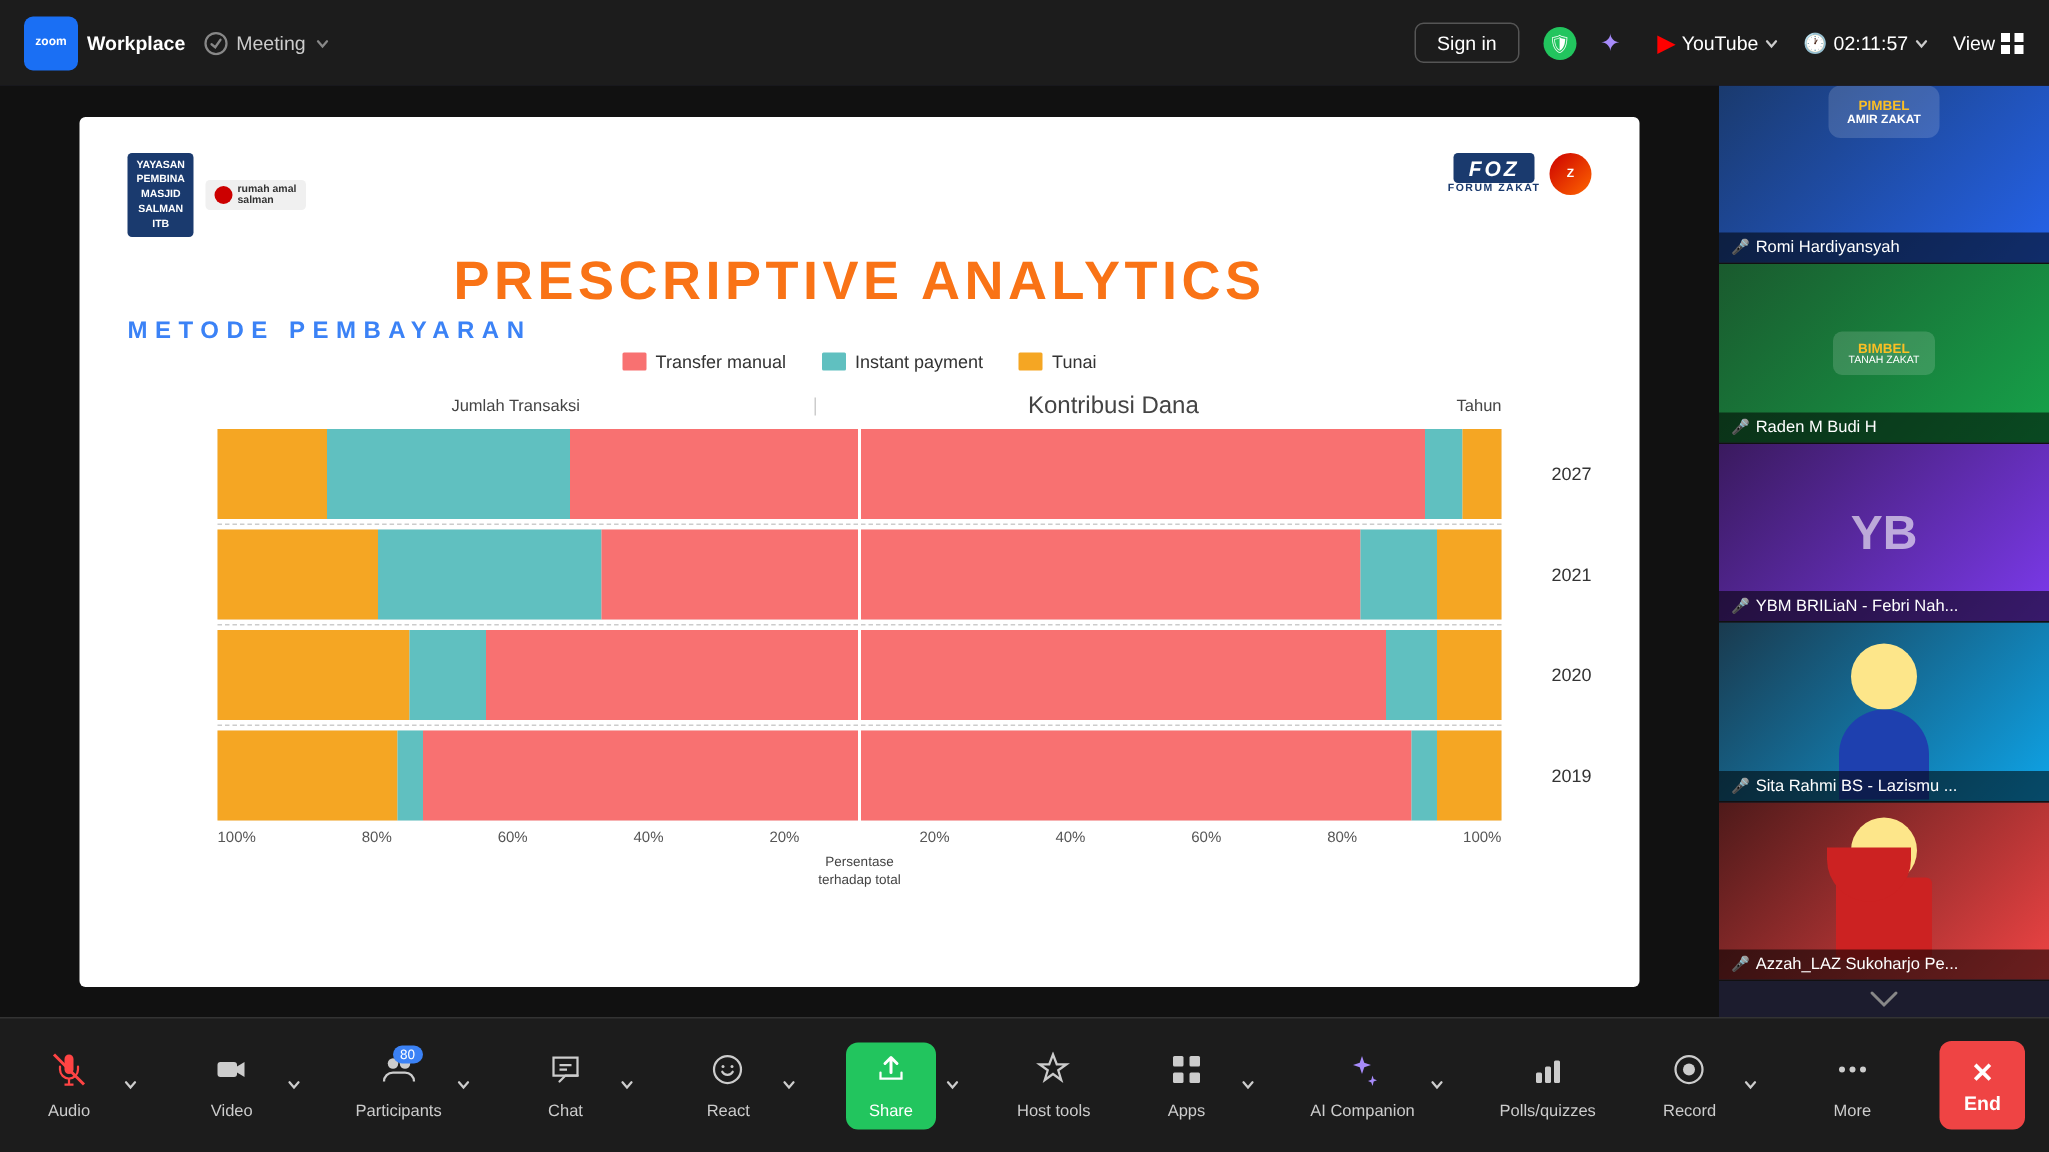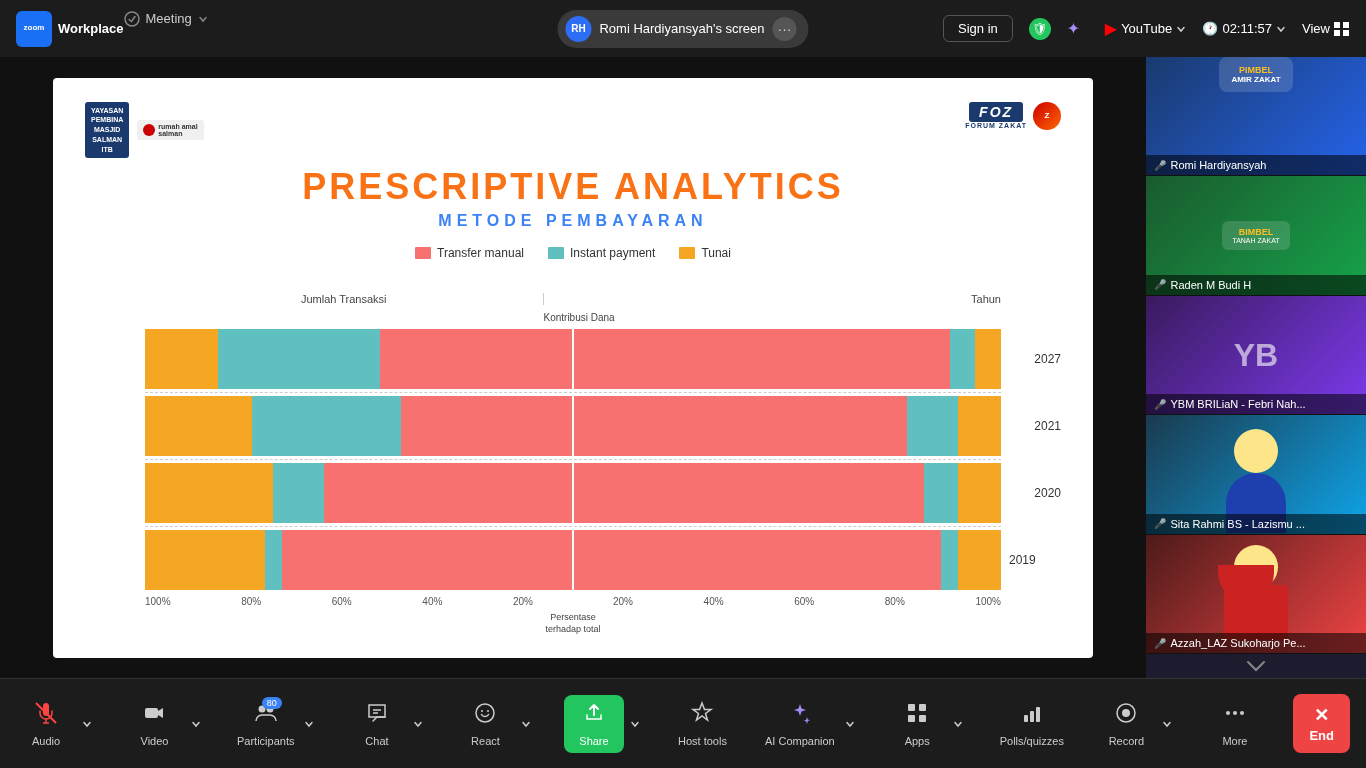--- a/index.html
+++ b/index.html
@@ -19,21 +19,22 @@
       background: #1c1c1c;
       display: flex;
       align-items: center;
       justify-content: space-between;
       padding: 0 16px;
       position: relative;
       z-index: 10;
     }
     .top-bar-left {
       display: flex;
-      align-items: flex-start;
+      align-items: center;
+      gap: 12px;
     }
     .zoom-logo {
       display: flex;
       align-items: center;
       gap: 6px;
     }
     .zoom-logo-box {
       background: #1a6ff4;
       border-radius: 6px;
       width: 36px;
@@ -236,27 +237,27 @@
     .slide-title {
       text-align: center;
       font-size: 36px;
       font-weight: 900;
       color: #f97316;
       letter-spacing: 3px;
       text-transform: uppercase;
       margin-bottom: 4px;
     }
     .slide-subtitle {
-      text-align: center;
+      text-align: left;
       font-size: 16px;
       font-weight: 700;
       color: #3b82f6;
       letter-spacing: 5px;
       text-transform: uppercase;
-      margin-bottom: 16px;
+      margin-bottom: 4px;
     }
     .legend {
       display: flex;
       justify-content: center;
       gap: 24px;
       margin-bottom: 14px;
     }
     .legend-item {
       display: flex;
       align-items: center;
@@ -447,27 +448,20 @@
         <circle cx="8" cy="8" r="7" stroke="#888" stroke-width="1.5"></circle>
         <path d="M5 8.5l2.5 2L11 5.5" stroke="#888" stroke-width="1.5" stroke-linecap="round"></path>
       </svg>
       <span>Meeting</span>
       <svg width="10" height="10" viewBox="0 0 10 10">
         <path d="M2 3.5L5 7L8 3.5" stroke="#888" stroke-width="1.5" fill="none" stroke-linecap="round"></path>
       </svg>
     </div>
   </div>
 
-  <div class="top-bar-center">
-    <div class="screen-share-badge">
-      <div class="rh-avatar">RH</div>
-      <span>Romi Hardiyansyah's screen</span>
-      <div class="more-btn-dots">···</div>
-    </div>
-  </div>
 
   <div class="top-bar-right">
     <button class="sign-in-btn">Sign in</button>
     <div class="shield-icon-green">🛡</div>
     <div class="ai-sparkle">✦</div>
     <div class="youtube-section">
       <span class="yt-logo">▶</span>
       <span>YouTube</span>
       <svg width="10" height="10" viewBox="0 0 10 10">
         <path d="M2 3.5L5 7L8 3.5" stroke="#ccc" stroke-width="1.5" fill="none" stroke-linecap="round"></path>
@@ -528,21 +522,21 @@
         </div>
         <div class="legend-item">
           <div class="legend-color seg-tunai"></div>
           <span>Tunai</span>
         </div>
       </div>
 
       <div style="display:flex;align-items:center;margin-bottom:6px;padding:0 60px 0 0;">
         <div style="width:60px;flex-shrink:0;"></div>
         <div style="flex:1;text-align:center;font-size:11px;color:#444;border-right:1px solid #ccc;">Jumlah Transaksi</div>
-        <div style="flex:1;text-align:left;font-size:10px;color:#444;margin-top:38px;">Kontribusi Dana</div>
+        <div style="flex:1;text-align:center;font-size:16px;color:#444;">Kontribusi Dana</div>
         <div style="width:60px;text-align:right;font-size:11px;color:#444;">Tahun</div>
       </div>
 
       <div>
 
         <div style="display:flex;align-items:center;margin-bottom:3px;">
           <div style="width:60px;flex-shrink:0;"></div>
 
           <div style="flex:1;height:60px;display:flex;flex-direction:row-reverse;background:#f0f0f0;">
             <div style="width:45%;height:100%;background:#f87171;"></div>
@@ -601,21 +595,21 @@
             <div style="width:68%;height:100%;background:#f87171;"></div>
             <div style="width:4%;height:100%;background:#60c0c0;"></div>
             <div style="width:28%;height:100%;background:#f5a623;"></div>
           </div>
           <div style="width:2px;height:60px;background:white;flex-shrink:0;"></div>
           <div style="flex:1;height:60px;display:flex;background:#f0f0f0;">
             <div style="width:86%;height:100%;background:#f87171;"></div>
             <div style="width:4%;height:100%;background:#60c0c0;"></div>
             <div style="width:10%;height:100%;background:#f5a623;"></div>
           </div>
-          <div style="width:60px;text-align:left;font-size:12px;color:#333;padding-left:8px;">2019</div>
+          <div style="width:60px;text-align:right;font-size:12px;color:#333;padding-left:8px;">2019</div>
         </div>
       </div>
 
       <div style="display:flex;align-items:flex-start;margin-top:6px;">
         <div style="width:60px;flex-shrink:0;"></div>
         <div style="flex:1;display:flex;justify-content:space-between;font-size:10px;color:#555;">
           <span>100%</span>
           <span>80%</span>
           <span>60%</span>
           <span>40%</span>
@@ -833,54 +827,54 @@
     <div class="bottom-btn-icon">
       <svg width="24" height="24" viewBox="0 0 24 24" fill="none">
         <path d="M12 2L14.5 8.5H21L15.5 12.5L17.5 19L12 15L6.5 19L8.5 12.5L3 8.5H9.5L12 2Z" stroke="#ccc" stroke-width="1.5" fill="none"></path>
       </svg>
     </div>
     <span class="bottom-btn-label">Host tools</span>
   </div>
 
   <div class="bottom-btn-group">
     <div class="bottom-btn">
-      <div class="bottom-btn-icon ai-icon-color">
-        <svg width="24" height="24" viewBox="0 0 24 24" fill="none">
-          <path d="M12 3l1.5 4.5 4.5 1.5-4.5 1.5L12 15l-1.5-4.5L6 9l4.5-1.5L12 3z" fill="#a78bfa"></path>
-          <path d="M19 16l.8 2.4 2.2.8-2.2.8L19 23l-.8-2.4L16 19.6l2.2-.8L19 16z" fill="#a78bfa"></path>
-        </svg>
-      </div>
-      <span class="bottom-btn-label">AI Companion</span>
-    </div>
-    <div class="chevron-btn">
-      <svg width="10" height="10" viewBox="0 0 10 10">
-        <path d="M2 3.5L5 7L8 3.5" stroke="#ccc" stroke-width="1.5" fill="none" stroke-linecap="round"></path>
-      </svg>
-    </div>
-  </div>
-
-  <div class="bottom-btn-group">
-    <div class="bottom-btn">
       <div class="bottom-btn-icon">
         <svg width="24" height="24" viewBox="0 0 24 24" fill="none">
           <rect x="3" y="3" width="7" height="7" rx="1" fill="#ccc"></rect>
           <rect x="14" y="3" width="7" height="7" rx="1" fill="#ccc"></rect>
           <rect x="3" y="14" width="7" height="7" rx="1" fill="#ccc"></rect>
           <rect x="14" y="14" width="7" height="7" rx="1" fill="#ccc"></rect>
         </svg>
       </div>
       <span class="bottom-btn-label">Apps</span>
     </div>
     <div class="chevron-btn">
       <svg width="10" height="10" viewBox="0 0 10 10">
         <path d="M2 3.5L5 7L8 3.5" stroke="#ccc" stroke-width="1.5" fill="none" stroke-linecap="round"></path>
       </svg>
     </div>
   </div>
 
+  <div class="bottom-btn-group">
+    <div class="bottom-btn">
+      <div class="bottom-btn-icon ai-icon-color">
+        <svg width="24" height="24" viewBox="0 0 24 24" fill="none">
+          <path d="M12 3l1.5 4.5 4.5 1.5-4.5 1.5L12 15l-1.5-4.5L6 9l4.5-1.5L12 3z" fill="#a78bfa"></path>
+          <path d="M19 16l.8 2.4 2.2.8-2.2.8L19 23l-.8-2.4L16 19.6l2.2-.8L19 16z" fill="#a78bfa"></path>
+        </svg>
+      </div>
+      <span class="bottom-btn-label">AI Companion</span>
+    </div>
+    <div class="chevron-btn">
+      <svg width="10" height="10" viewBox="0 0 10 10">
+        <path d="M2 3.5L5 7L8 3.5" stroke="#ccc" stroke-width="1.5" fill="none" stroke-linecap="round"></path>
+      </svg>
+    </div>
+  </div>
+
   <div class="bottom-btn">
     <div class="bottom-btn-icon">
       <svg width="24" height="24" viewBox="0 0 24 24" fill="none">
         <rect x="4" y="14" width="4" height="7" rx="1" fill="#ccc"></rect>
         <rect x="10" y="10" width="4" height="11" rx="1" fill="#ccc"></rect>
         <rect x="16" y="6" width="4" height="15" rx="1" fill="#ccc"></rect>
       </svg>
     </div>
     <span class="bottom-btn-label">Polls/quizzes</span>
   </div>

